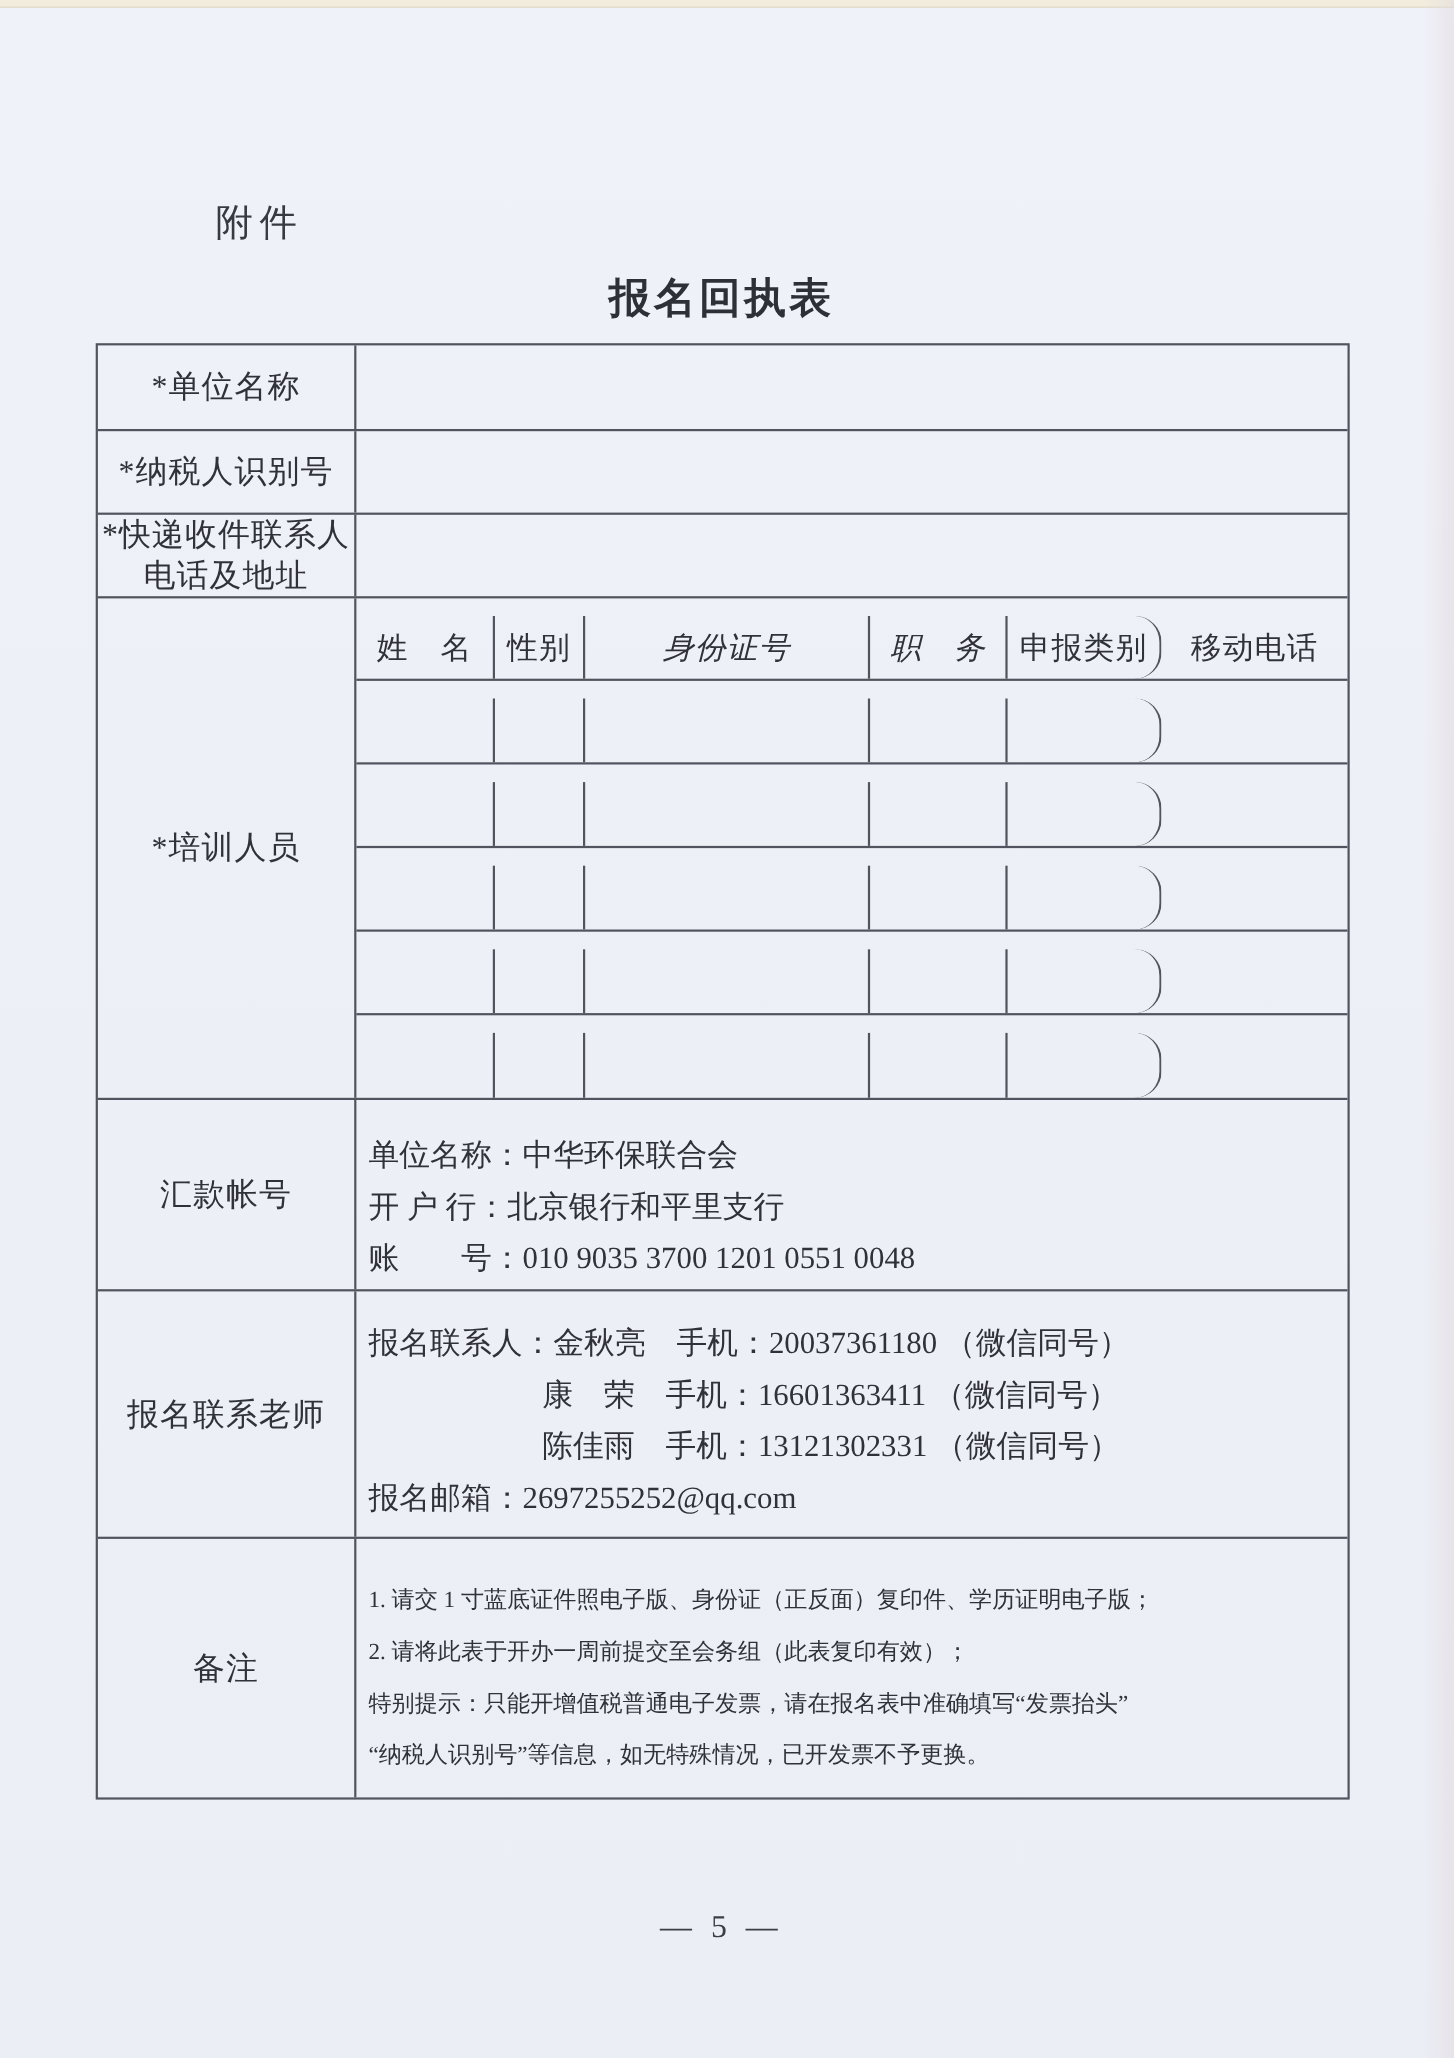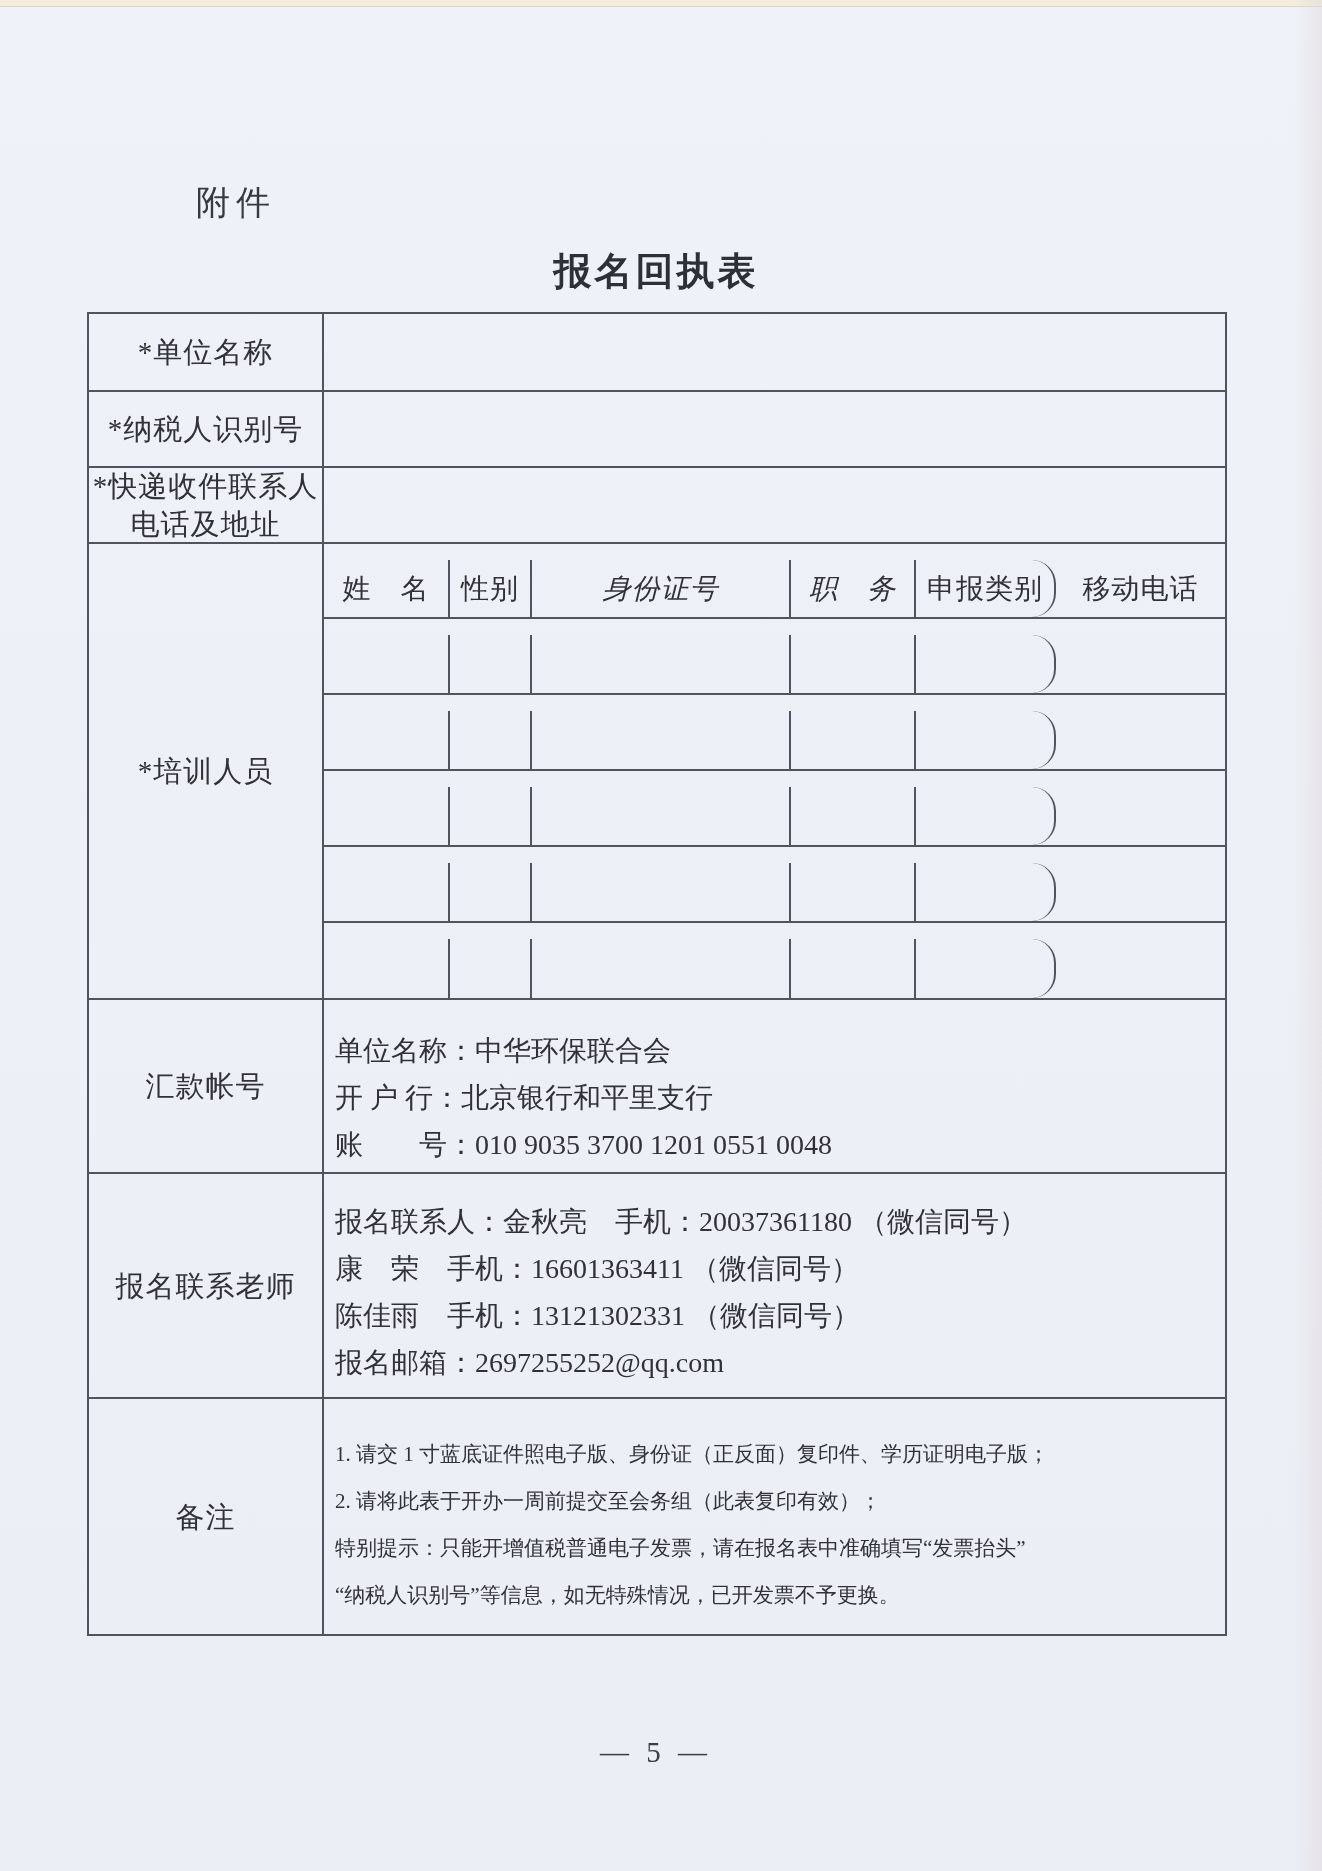--- a/index.html
+++ b/index.html
@@ -50,21 +50,21 @@
     display:flex; align-items:center; justify-content:center;
     font-size:28px; letter-spacing:1px;margin-top:16px;
   }
   .scell.cend { border-right:none; }
   .c1 { flex:0 0 126px; } .c2 { flex:0 0 82px; } .c3 { flex:0 0 259px;font-style:italic; }
   .c4 { flex:0 0 125px;font-style:italic; } .c5 { flex:0 0 140px;border-radius:24px; } .c6 { flex:1; }
   .content { flex:1; padding-left:11px; font-size:28px; overflow:hidden; }
   .content p { line-height:47px; white-space:nowrap; }
   .content.remit { padding-top:27px; }
   .content.contact { padding-top:24px; }
-  .content.contact .indent { }
+  .content.contact .indent { margin-left:158px; }
   .content.remark { padding-top:32px; font-size:21px; padding-right:8px; }
   .pagenum {
     position:absolute; top:1736px; left:0; width:1312px; text-align:center;
     font-size:29px; letter-spacing:5px; color:#3c3e46;
   }
 </style>
 </head>
 <body>
 
 <div class="page">

